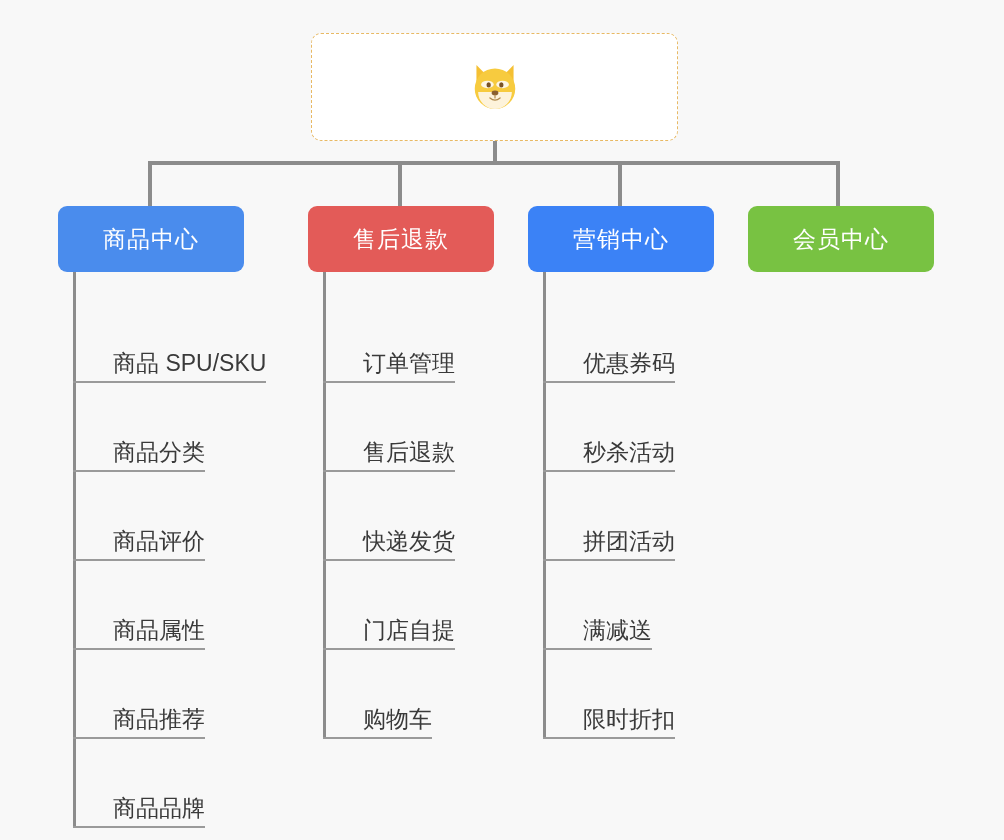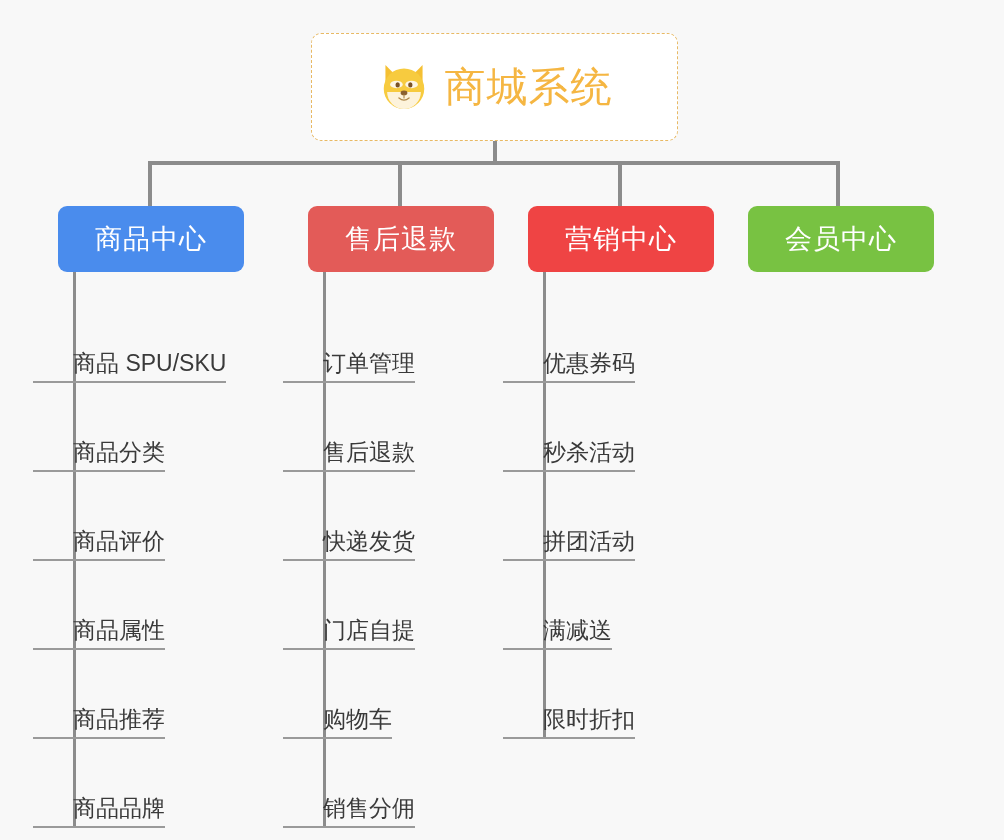--- a/index.html
+++ b/index.html
@@ -80,21 +80,21 @@
   }
   .col-header {
     height: 66px;
     border-radius: 9px;
     display: flex;
     align-items: center;
     justify-content: center;
     box-sizing: border-box;
   }
   .col-header-label {
-    font-size: 27px;
+    font-size: 23px;
     color: #ffffff;
     letter-spacing: 1px;
     line-height: 1;
     white-space: nowrap;
   }
 
   .leaf-list {
     position: relative;
     margin-left: 15px;
     padding-top: 22px;
@@ -106,20 +106,21 @@
     bottom: 0;
     width: 3px;
     background: #8c8c8c;
   }
   .leaf-item {
     position: relative;
     height: 89px;
     box-sizing: border-box;
     display: flex;
     align-items: flex-end;
+    padding-left: 40px;
   }
   .leaf-label {
     font-size: 23px;
     color: #3a3a3a;
     line-height: 1;
     white-space: nowrap;
     padding-bottom: 8px;
     position: relative;
     display: inline-block;
   }
@@ -146,21 +147,20 @@
         <path d="M12 38 a20 20 0 0 0 40 0 Z" fill="#fdf3db"></path>
         <ellipse cx="23" cy="29" rx="7.5" ry="4.4" fill="#fdf6e4"></ellipse>
         <ellipse cx="41" cy="29" rx="7.5" ry="4.4" fill="#fdf6e4"></ellipse>
         <ellipse cx="24.5" cy="29.5" rx="2.6" ry="3" fill="#7a5326"></ellipse>
         <ellipse cx="39.5" cy="29.5" rx="2.6" ry="3" fill="#7a5326"></ellipse>
         <ellipse cx="32" cy="39" rx="4" ry="2.8" fill="#8a6031"></ellipse>
         <path d="M26 45 q6 5 12 0" stroke="#b08a4e" stroke-width="1.6" fill="none" stroke-linecap="round"></path>
         <path d="M32 41.5 L32 45" stroke="#b08a4e" stroke-width="1.4" stroke-linecap="round"></path>
       </svg>
     </span>
-    <span class="root-title" style="color: rgb(245, 182, 66);">商城系统</span>
   </div>
 
   <div class="conn conn-stem" style="background: rgb(140, 140, 140);"></div>
   <div class="conn conn-bus" style="background: rgb(140, 140, 140);"></div>
   <div class="conn conn-drop" style="left: 148px; background: rgb(140, 140, 140);"></div>
   <div class="conn conn-drop" style="left: 398px; background: rgb(140, 140, 140);"></div>
   <div class="conn conn-drop" style="left: 618px; background: rgb(140, 140, 140);"></div>
   <div class="conn conn-drop" style="left: 836px; background: rgb(140, 140, 140);"></div>
 
   <div class="column" id="col-0" style="left: 58px;">
@@ -204,28 +204,25 @@
         </div>
       <div class="leaf-item">
           <span class="leaf-label">快递发货<i class="leaf-underline" style="width: 132px; left: -40px;"></i></span>
         </div>
       <div class="leaf-item">
           <span class="leaf-label">门店自提<i class="leaf-underline" style="width: 132px; left: -40px;"></i></span>
         </div>
       <div class="leaf-item">
           <span class="leaf-label">购物车<i class="leaf-underline" style="width: 109px; left: -40px;"></i></span>
         </div>
-      <div class="leaf-item">
-          <span class="leaf-label">销售分佣<i class="leaf-underline" style="width: 132px; left: -40px;"></i></span>
-        </div>
     </div>
   </div>
 
   <div class="column" id="col-2" style="left: 528px;">
-    <div class="col-header" style="background: #ef4444;">
+    <div class="col-header" style="background: #3b82f6;">
       <span class="col-header-label">营销中心</span>
     </div>
     <div class="leaf-list">
       <div class="leaf-spine"></div>
       <div class="leaf-item">
           <span class="leaf-label">优惠券码<i class="leaf-underline" style="width: 132px; left: -40px;"></i></span>
         </div>
       <div class="leaf-item">
           <span class="leaf-label">秒杀活动<i class="leaf-underline" style="width: 132px; left: -40px;"></i></span>
         </div>

